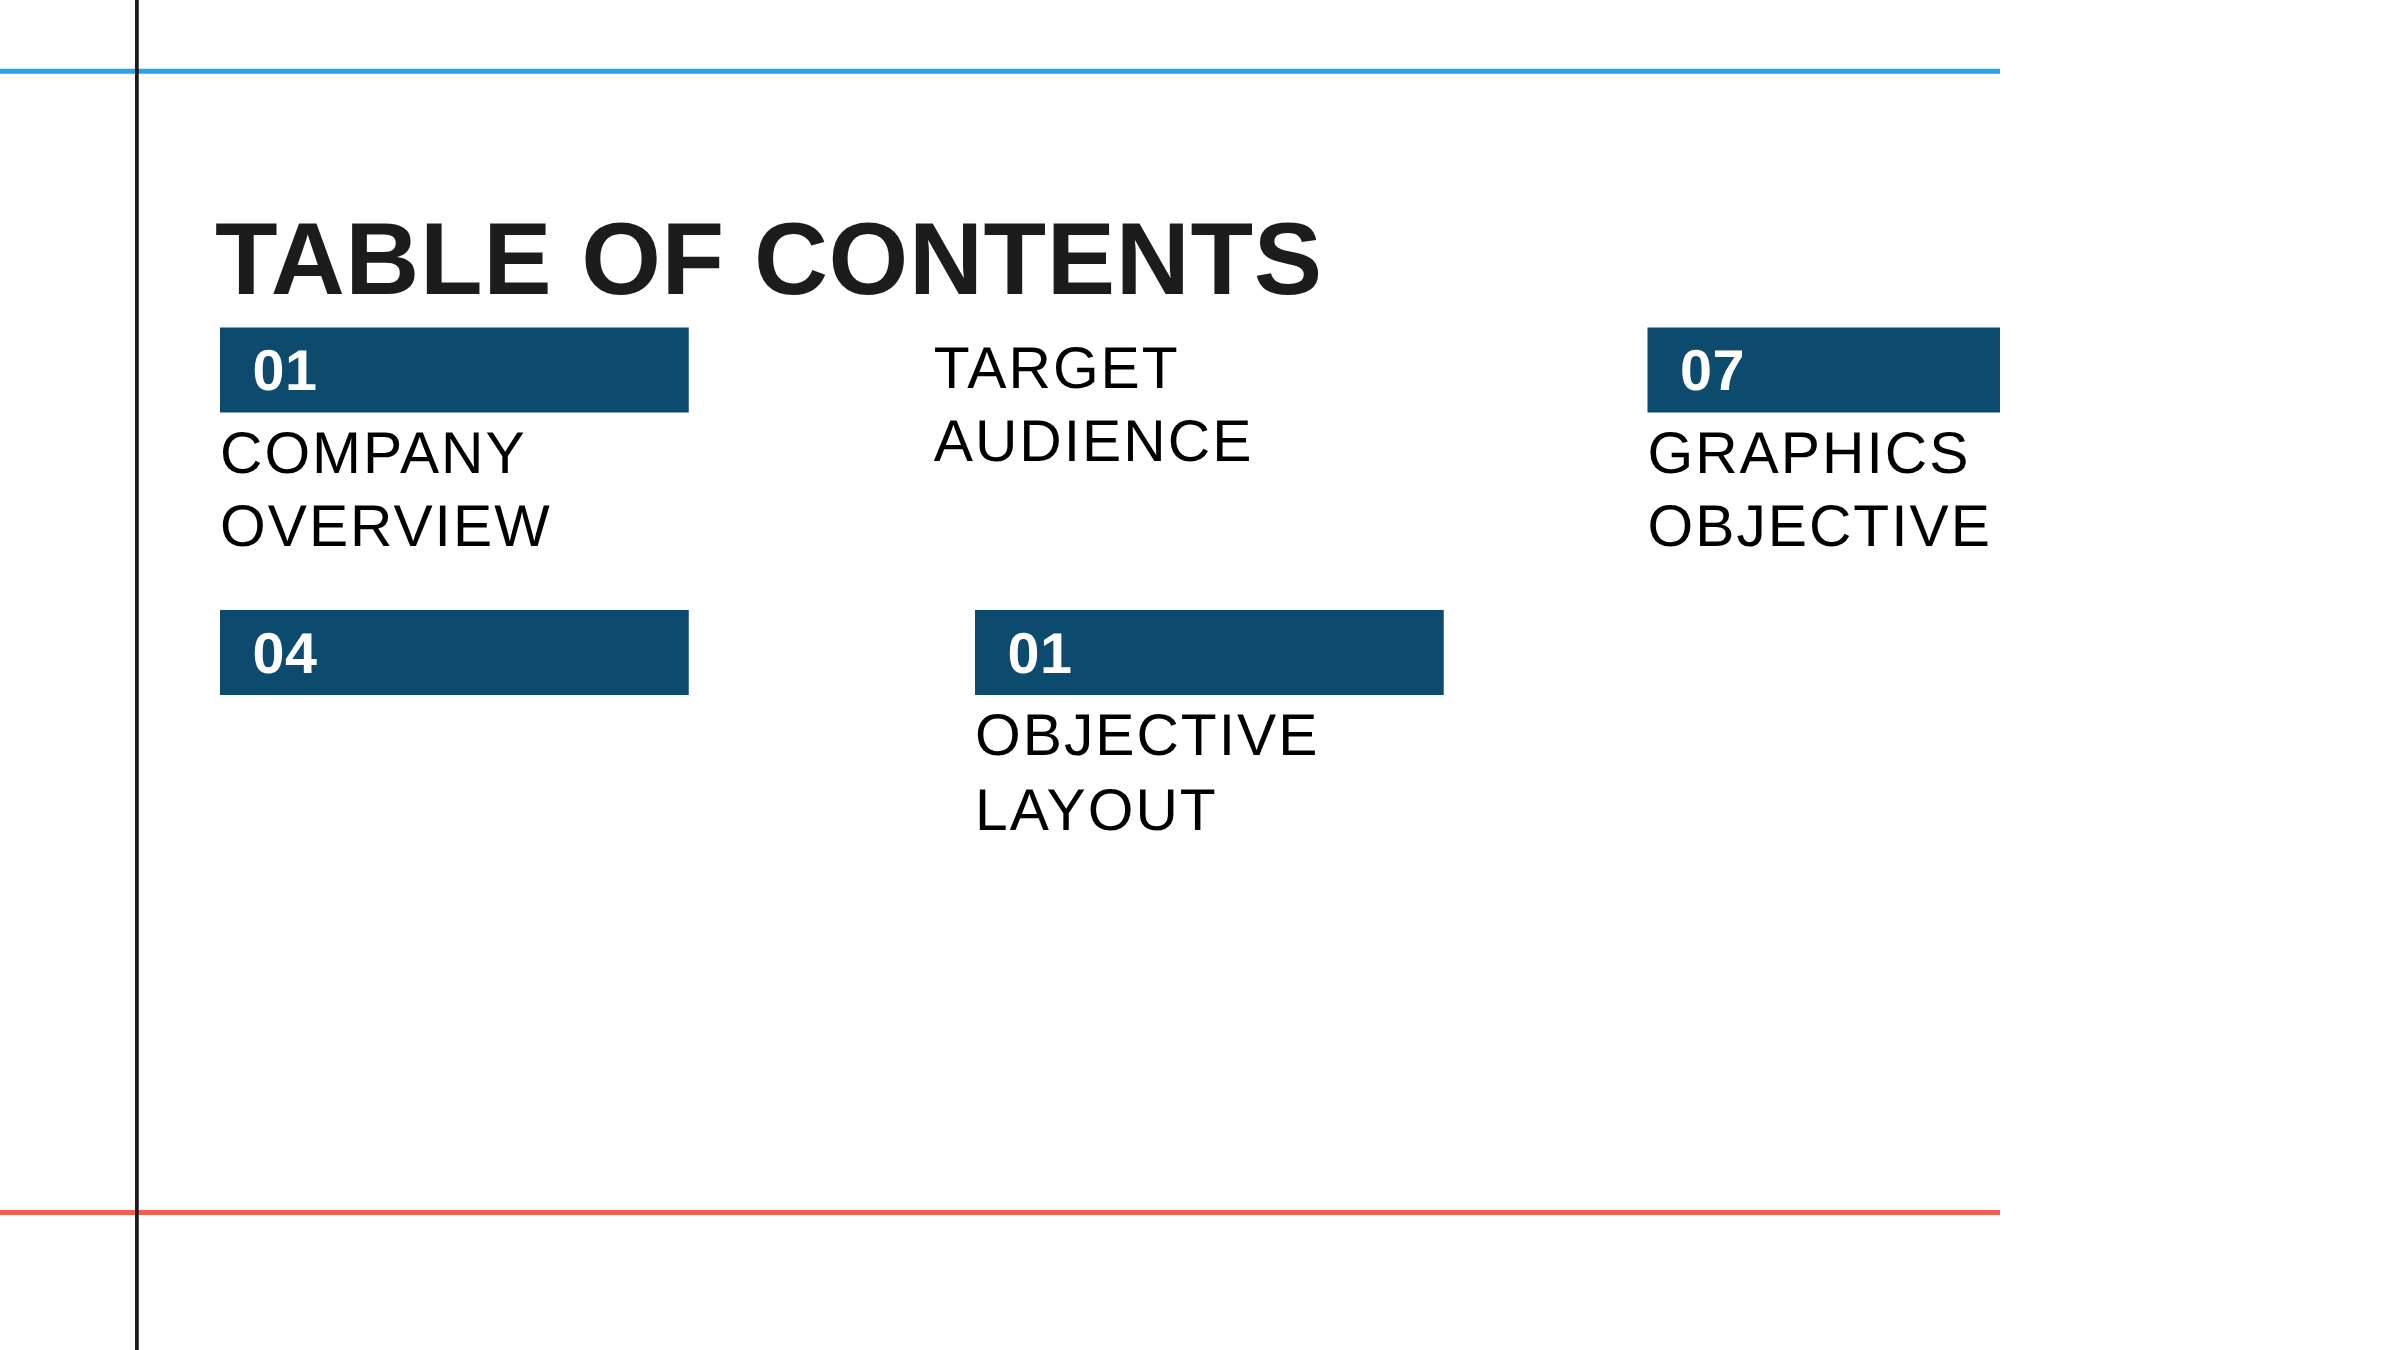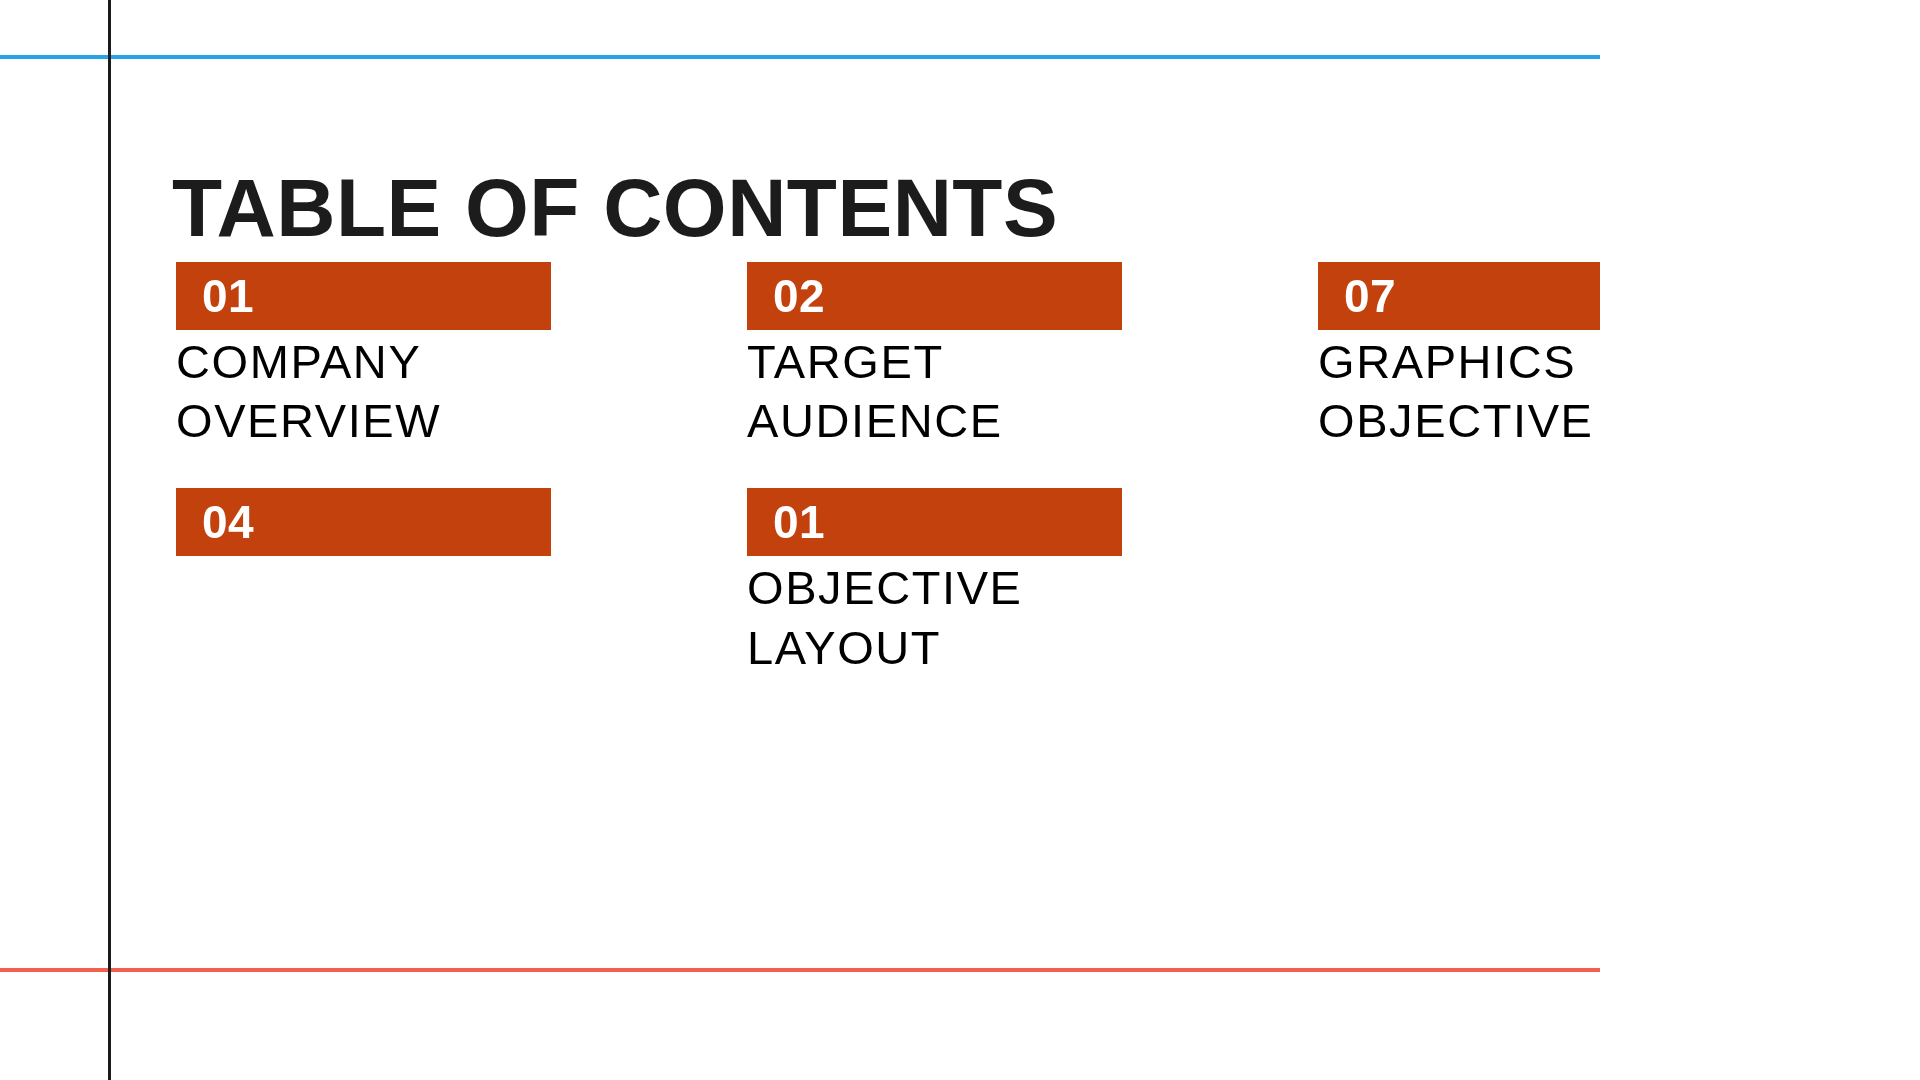--- a/index.html
+++ b/index.html
@@ -74,39 +74,40 @@
     top: 262px;
     width: 1560px;
   }
 
   .toc-row {
     display: flex;
     flex-direction: row;
   }
   .toc-row-2 {
     margin-top: 38px;
+    gap: 33px;
   }
 
   .toc-item {
     width: 375px;
     margin-right: 196px;
     box-sizing: border-box;
   }
   .toc-item:last-child {
     margin-right: 0;
   }
   .toc-item.empty {
     visibility: hidden;
   }
 
   .toc-badge {
     display: block;
     width: 375px;
     height: 68px;
-    background: #c2410c;
+    background: #0c4a6e;
     box-sizing: border-box;
   }
   .toc-badge-num {
     display: block;
     padding: 6px 0 0 26px;
     color: #ffffff;
     font-size: 46px;
     font-weight: 700;
     line-height: 1.22;
     letter-spacing: 0.5px;
@@ -140,23 +141,20 @@
     <div class="toc-row">
 
       <div class="toc-item">
         <div class="toc-badge">
           <span class="toc-badge-num">01</span>
         </div>
         <span class="toc-label">COMPANY OVERVIEW</span>
       </div>
 
       <div class="toc-item">
-        <div class="toc-badge">
-          <span class="toc-badge-num">02</span>
-        </div>
         <span class="toc-label">TARGET AUDIENCE</span>
       </div>
 
       <div class="toc-item">
         <div class="toc-badge">
           <span class="toc-badge-num">07</span>
         </div>
         <span class="toc-label">GRAPHICS OBJECTIVE</span>
       </div>
 

